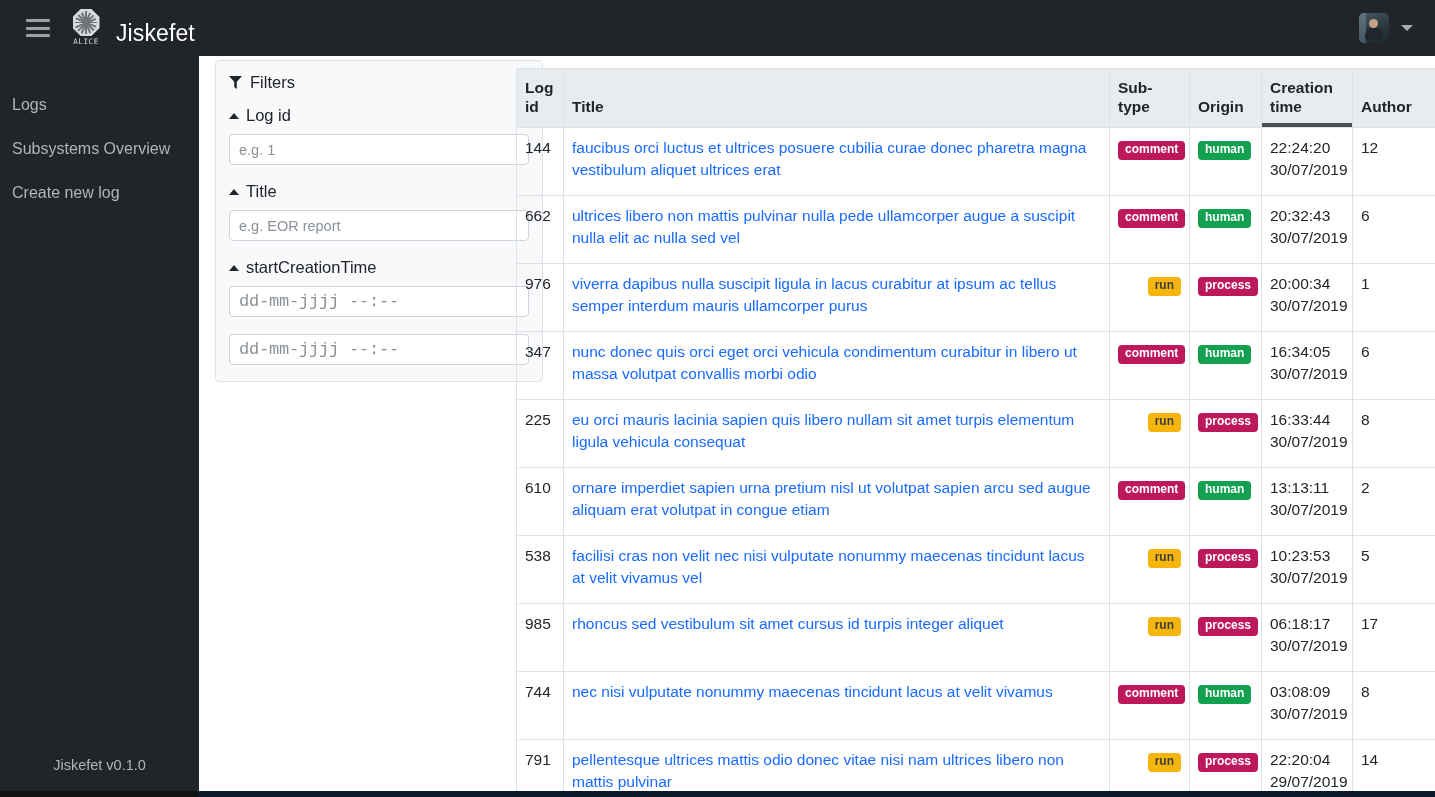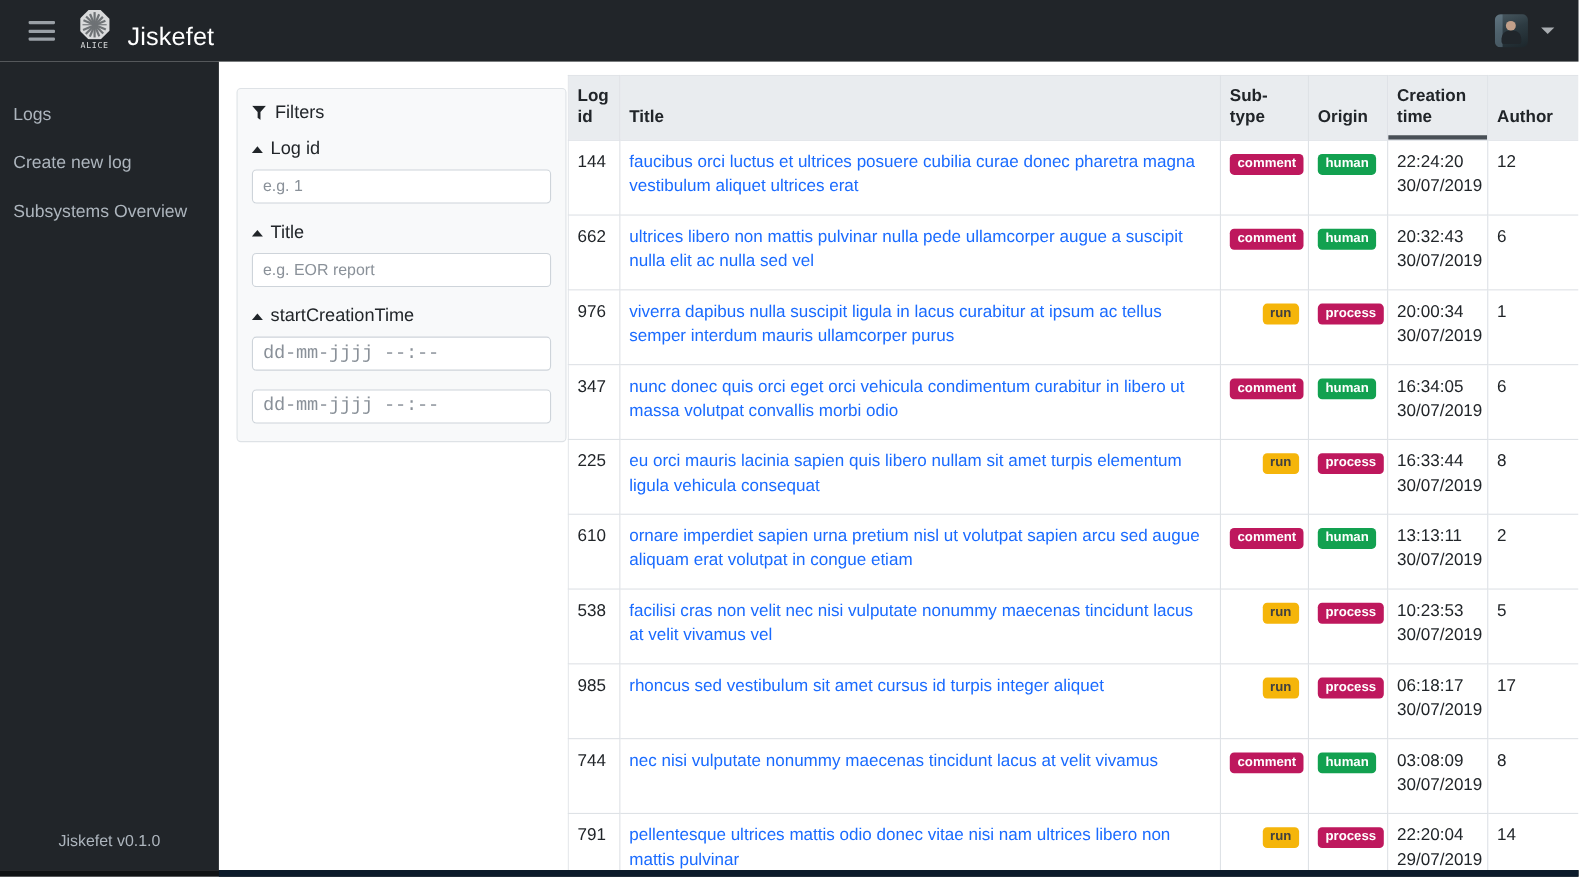--- a/index.html
+++ b/index.html
@@ -103,22 +103,22 @@
   
   #content {
     position: absolute; top: 56px; left: 199px;
     width: 1236px; height: 735px;
     background: #ffffff;
     overflow: hidden;
   }
 
   
   #filters-card {
-    position: absolute; left: 16px; top: 24px;
-    width: 300px;
+    position: absolute; left: 16px; top: 4px;
+    width: 328px;
     background: #f8f9fa;
     border: 1px solid #dee2e6;
     border-radius: 4px;
     padding: 12px 13px 14px 13px;
   }
   .filters-title {
     display: flex; align-items: center; gap: 8px;
     font-size: 16.5px; color: #212529; margin-bottom: 14px;
   }
   .funnel {
@@ -251,22 +251,22 @@
       <div class="lite"></div>
       <div class="head"></div>
       <div class="body"></div>
     </div>
     <div class="caret-down"></div>
   </div>
 </div>
 
 <div id="sidebar">
   <div class="side-item">Logs</div>
+  <div class="side-item">Subsystems Overview</div>
   <div class="side-item">Create new log</div>
-  <div class="side-item">Subsystems Overview</div>
   <div class="side-footer">Jiskefet v0.1.0</div>
 </div>
 
 <div id="content">
 
   <div id="filters-card">
     <div class="filters-title">
       <span class="funnel"></span>
       <span>Filters</span>
     </div>

